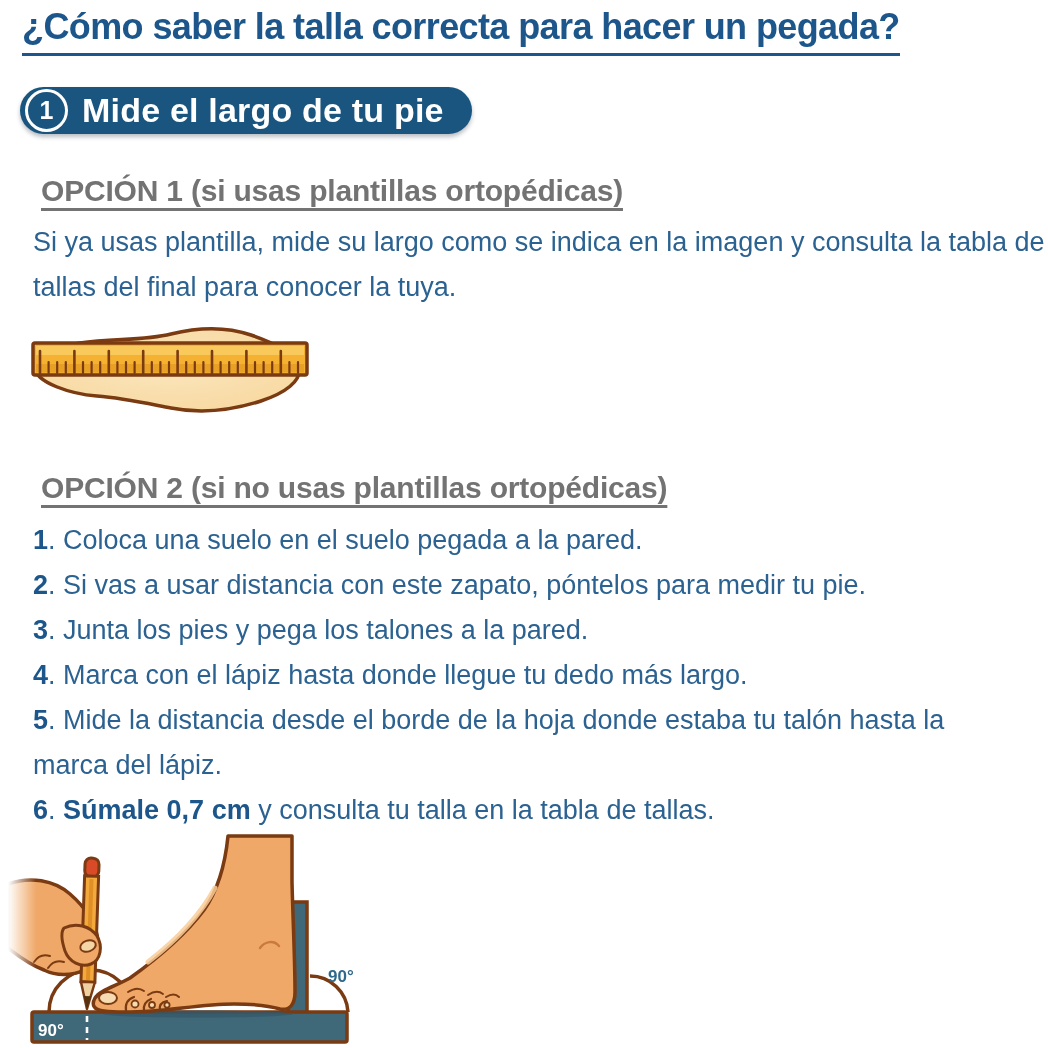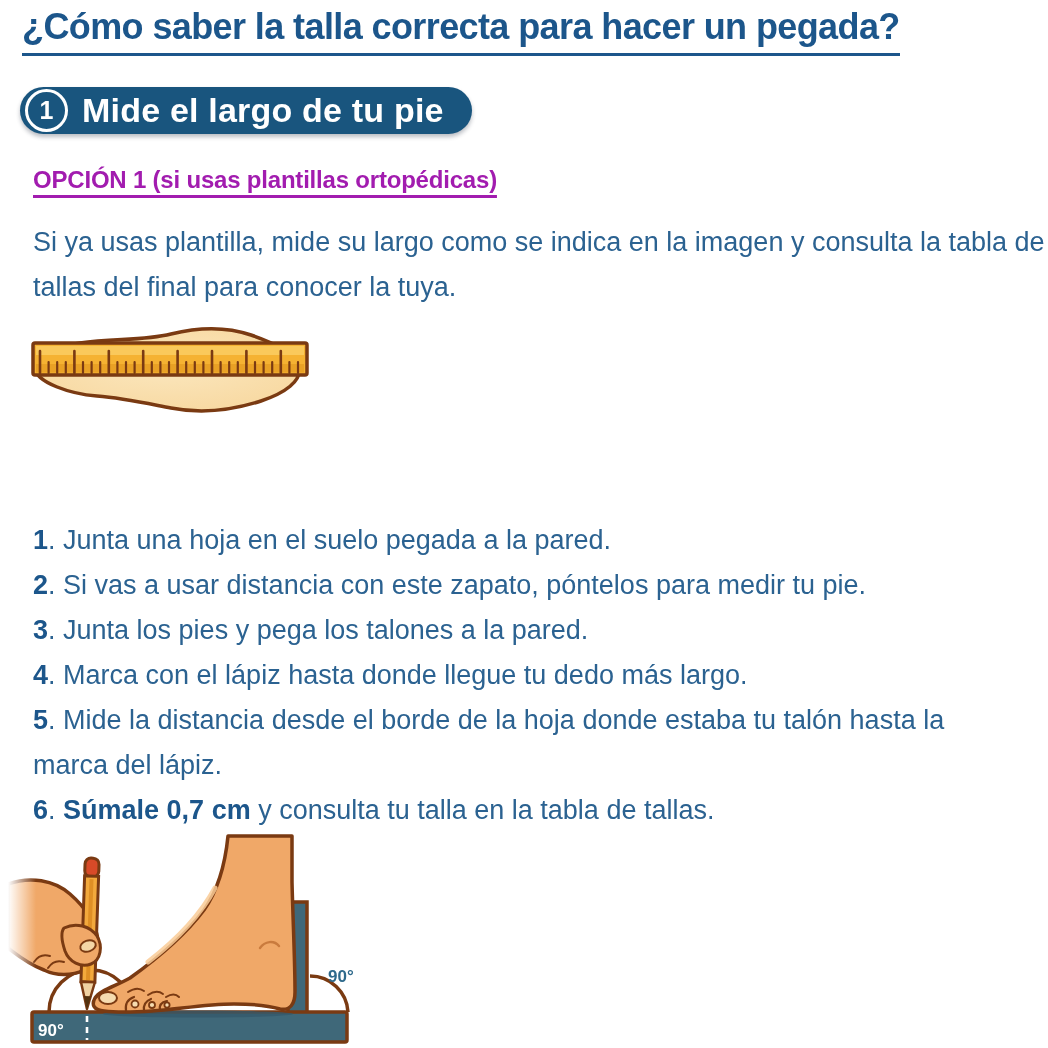--- a/index.html
+++ b/index.html
@@ -22,22 +22,22 @@
   }
   .pill-circle{
     width:37px;height:37px;border:3.5px solid #ffffff;border-radius:50%;
     display:flex;align-items:center;justify-content:center;flex:0 0 auto;
     margin-right:14px;
   }
   .pill-num{color:#ffffff;font-size:25px;font-weight:800;line-height:1;}
   .pill-label{color:#ffffff;font-size:34px;font-weight:800;letter-spacing:.2px;white-space:nowrap;}
   
   .h2{
-    position:absolute;left:33px;margin:0;color:#a21caf;
-    font-size:24px;font-weight:800;letter-spacing:-0.2px;white-space:nowrap;
+    position:absolute;left:33px;margin:8px;color:#737373;
+    font-size:30px;font-weight:800;letter-spacing:-0.2px;white-space:nowrap;
     text-decoration:underline;text-decoration-thickness:3px;text-underline-offset:7px;
   }
   .h2.opt1{top:166px;}
   .h2.opt2{top:463px;}
   
   .body{
     position:absolute;left:33px;margin:0;color:#2B6291;
     font-size:27px;font-weight:400;line-height:45px;
   }
   .para1{top:220px;width:1012px;}
@@ -81,23 +81,26 @@
     <path d="M 8 52 C 10 40, 27 32, 54 28 C 87 23, 117 26, 145 19 C 169 13, 199 11, 225 20 C 249 28, 271 40, 273 52 C 276 66, 259 78, 235 86 C 207 95, 175 99, 145 93 C 119 88, 97 83, 71 81 C 45 79, 10 68, 8 52 Z" fill="url(#insoleFill)" stroke="#7A3A12" stroke-width="3.5" stroke-linejoin="round"></path>
     <g>
       <rect x="7" y="28" width="274" height="32" rx="2" fill="#F5B232" stroke="#7A3A12" stroke-width="3.5"></rect>
       <rect x="10" y="31" width="268" height="9" fill="#FAC95B"></rect>
       <rect x="10" y="49" width="268" height="8.5" fill="#E9A125"></rect>
       <path d="M14 58V36M48.4 58V36M82.8 58V36M117.2 58V36M151.6 58V36M186 58V36M220.4 58V36M254.8 58V36" stroke="#7A3A12" stroke-width="2.6" stroke-linecap="round" fill="none"></path>
       <path d="M22.6 58V47M31.2 58V47M39.8 58V47M57 58V47M65.6 58V47M74.2 58V47M91.4 58V47M100 58V47M108.6 58V47M125.8 58V47M134.4 58V47M143 58V47M160.2 58V47M168.8 58V47M177.4 58V47M194.6 58V47M203.2 58V47M211.8 58V47M229 58V47M237.6 58V47M246.2 58V47M263.4 58V47M272 58V47" stroke="#7A3A12" stroke-width="2.2" stroke-linecap="round" fill="none"></path>
     </g>
   </svg>
 
+  <h2 class="h2 opt2">
+    <span>OPCIÓN 2 (si no usas plantillas ortopédicas)</span>
+  </h2>
 
   <div class="steps">
-    <p class="step"><b>1</b><span>. Junta una hoja en el suelo pegada a la pared.</span></p>
+    <p class="step"><b>1</b><span>. Coloca una suelo en el suelo pegada a la pared.</span></p>
     <p class="step"><b>2</b><span>. Si vas a usar distancia con este zapato, póntelos para medir tu pie.</span></p>
     <p class="step"><b>3</b><span>. Junta los pies y pega los talones a la pared.</span></p>
     <p class="step"><b>4</b><span>. Marca con el lápiz hasta donde llegue tu dedo más largo.</span></p>
     <p class="step"><b>5</b><span>. Mide la distancia desde el borde de la hoja donde estaba tu talón hasta la marca del lápiz.</span></p>
     <p class="step"><b>6</b><span>. </span><b>Súmale 0,7 cm</b><span> y consulta tu talla en la tabla de tallas.</span></p>
   </div>
 
   <svg class="foot-svg" width="382" height="216" viewBox="0 0 382 216">
     <defs>
       <linearGradient id="fadeL" x1="0" y1="0" x2="1" y2="0">

